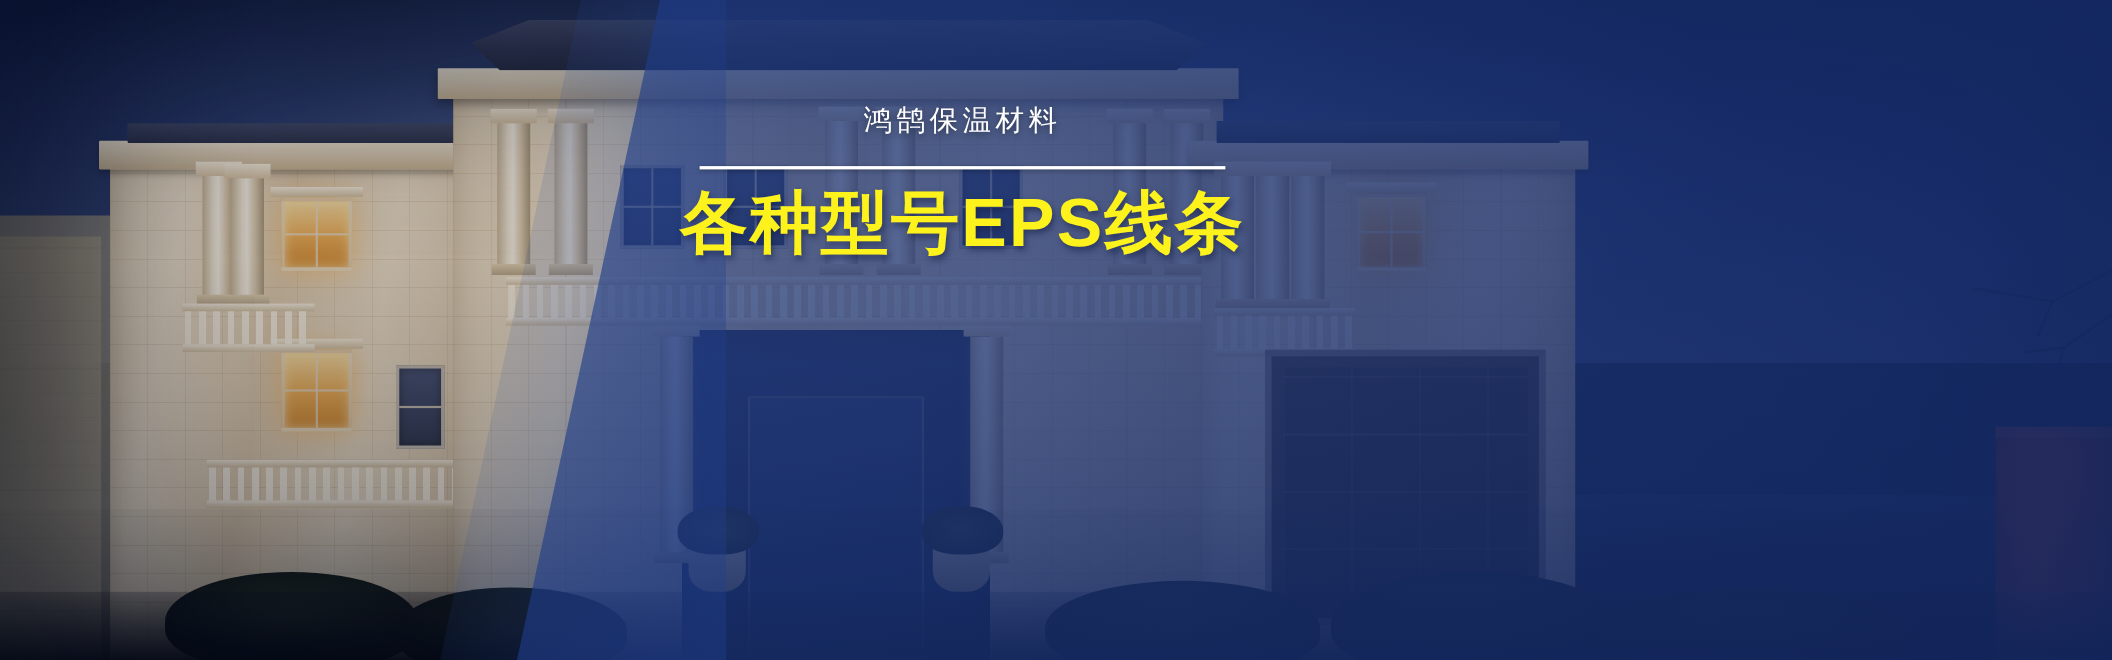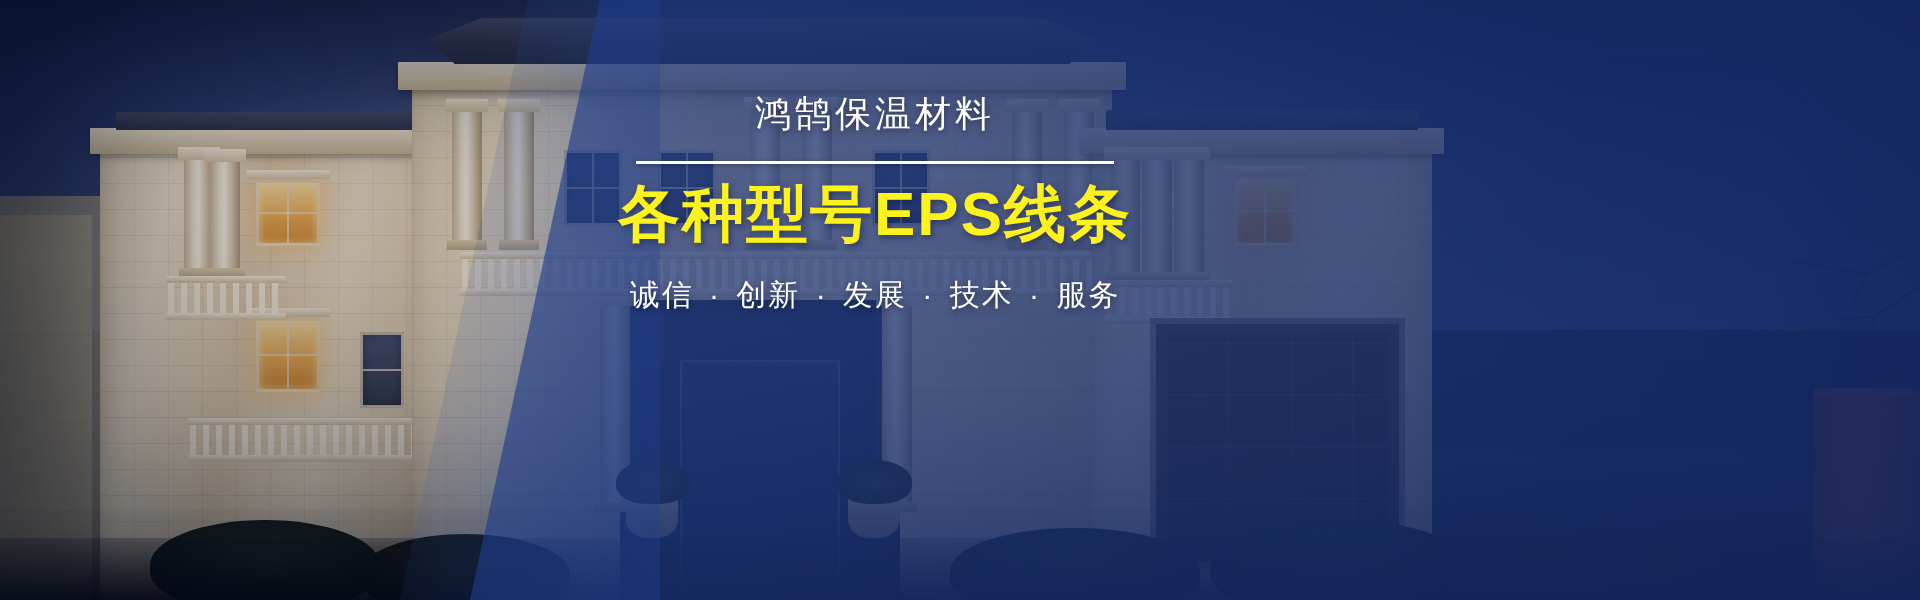--- a/index.html
+++ b/index.html
@@ -231,21 +231,21 @@
 
   
   .copy{
     position:absolute; left:0; top:0; width:1920px; height:600px;
   }
   .copy-inner{
     position:absolute; left:555px; top:96px; width:640px;
     text-align:center;
   }
   .brand{
-    font-size:36px; font-weight:400; color:#ffffff;
+    font-size:26px; font-weight:400; color:#ffffff;
     letter-spacing:4px; line-height:1;
     text-shadow:0 2px 7px rgba(0,0,0,.45);
   }
   .rule{
     width:478px; height:3px; margin:29px auto 0;
     background:#ffffff;
     box-shadow:0 1px 4px rgba(0,0,0,.35);
   }
   .headline{ margin-top:14px; }
   .headline-line{
@@ -407,28 +407,17 @@
     <div class="copy-inner">
 
       <div class="brand">鸿鹄保温材料</div>
 
       <div class="rule"></div>
 
       <div class="headline">
         <div class="headline-line">各种型号EPS线条</div>
       </div>
 
-      <div class="tagline">
-        <span>诚信</span>
-        <span class="dot">·</span>
-        <span>创新</span>
-        <span class="dot">·</span>
-        <span>发展</span>
-        <span class="dot">·</span>
-        <span>技术</span>
-        <span class="dot">·</span>
-        <span>服务</span>
-      </div>
 
     </div>
   </div>
 
 </div>
 
 </body></html>

